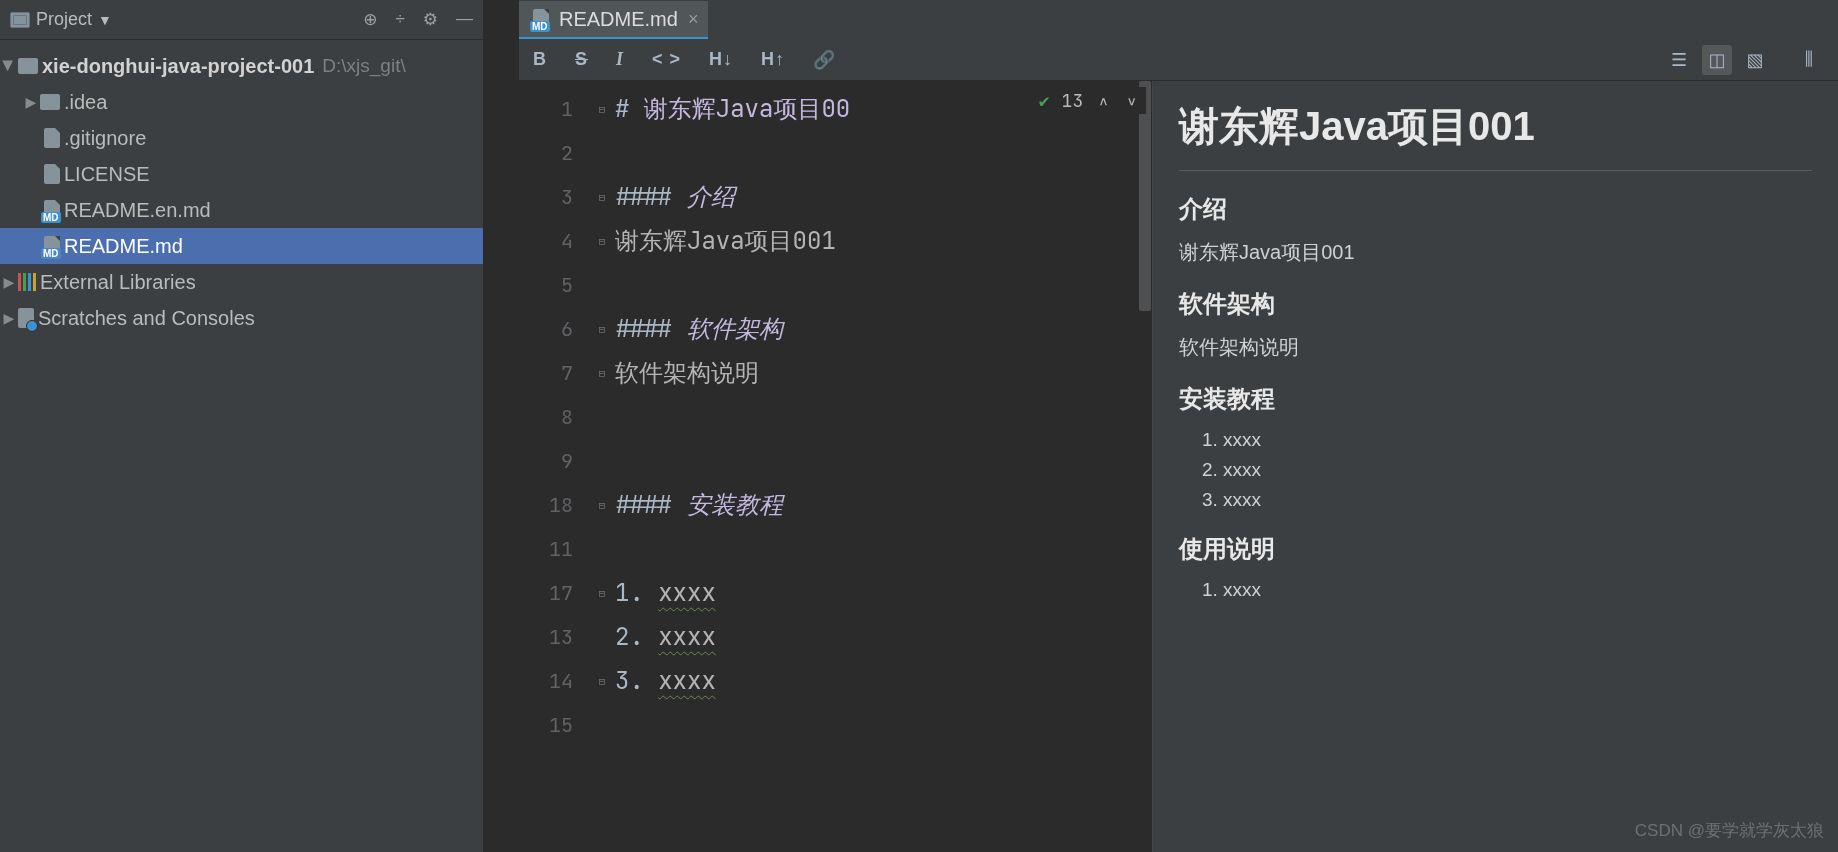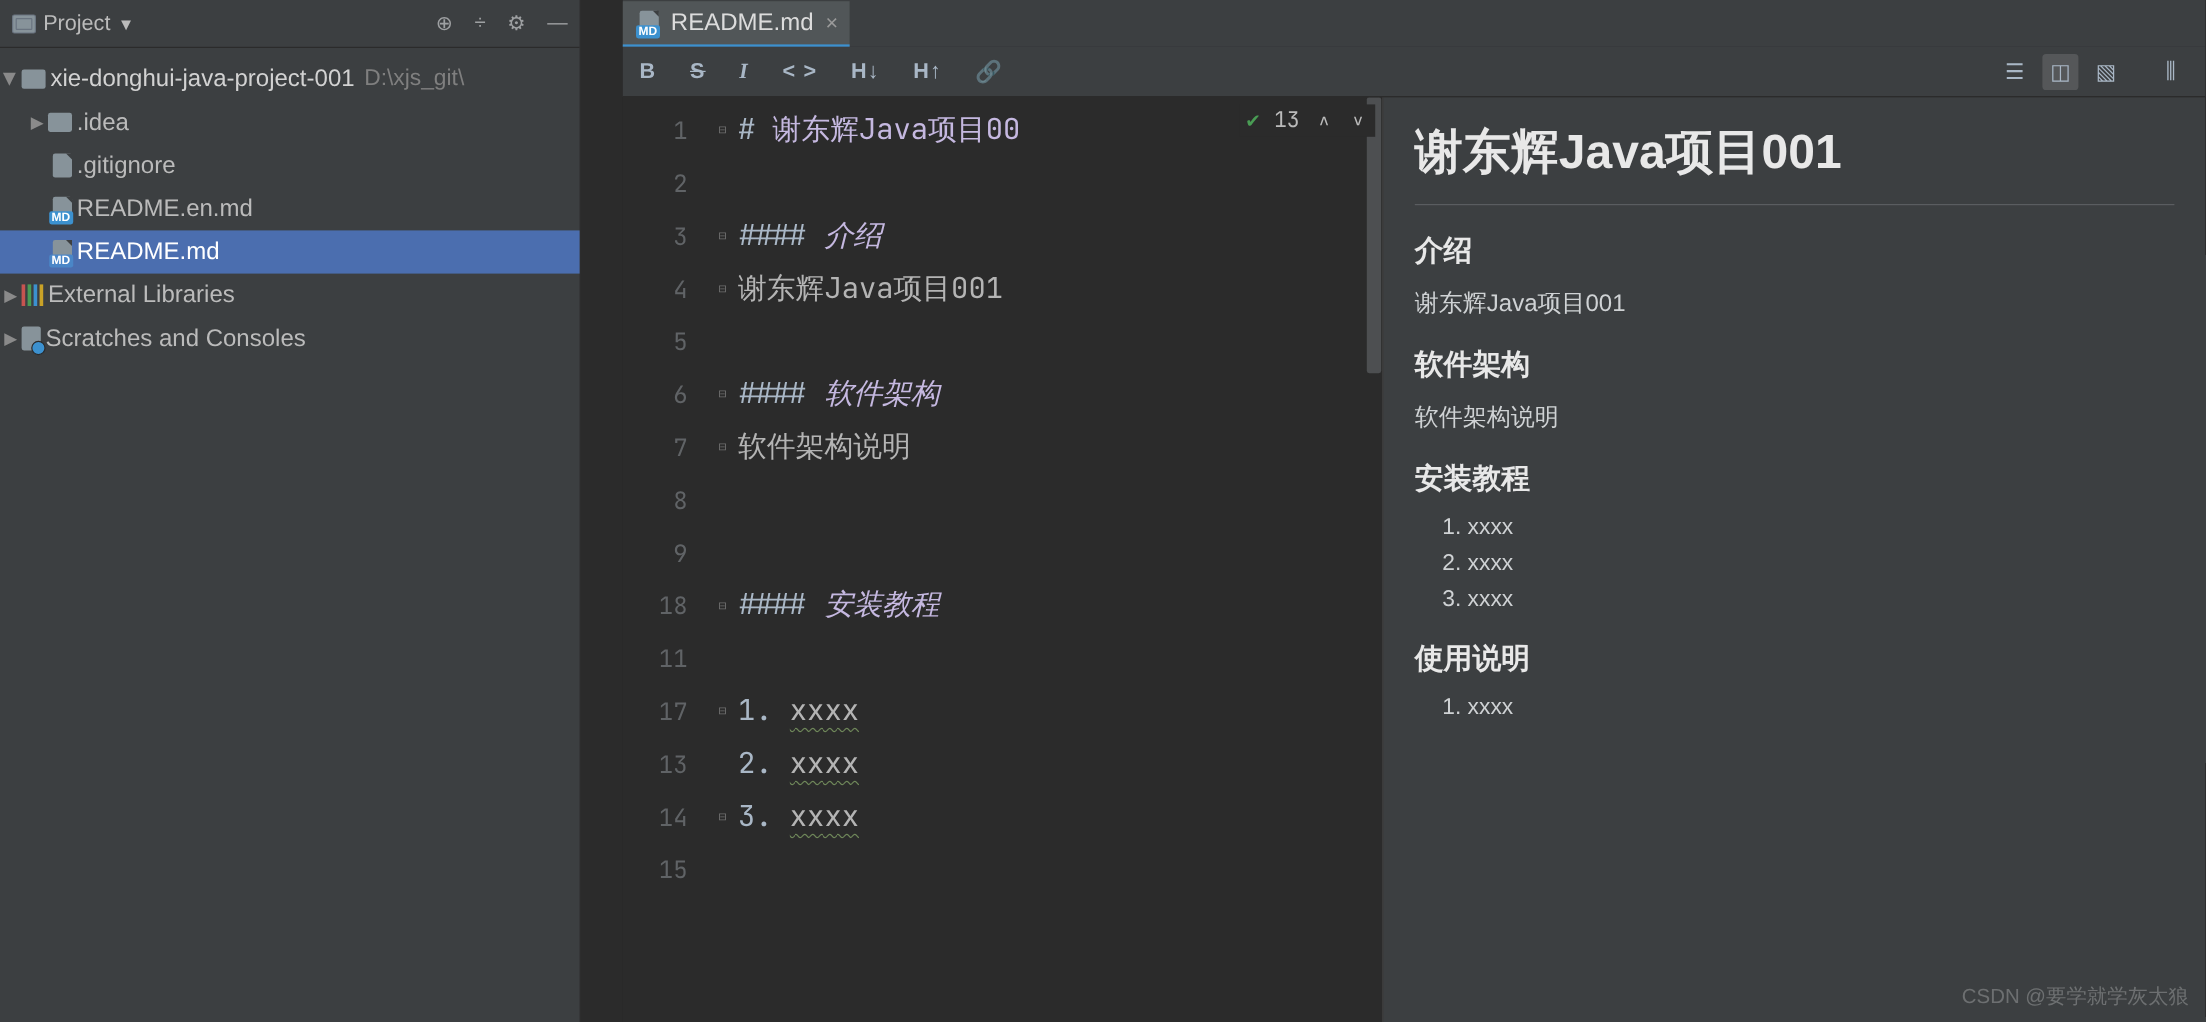--- a/index.html
+++ b/index.html
@@ -31,21 +31,21 @@
 .file-ico-md { position:relative; display:inline-flex; align-items:flex-end; }
 .file-ico-md-box { position:absolute; bottom:-3px; left:-3px; background:#3c91cf; color:#fff; font-size:10px; font-weight:bold; padding:0 2px; border-radius:2px; line-height:11px; }
 .ico-lib { display:inline-block; width:18px; height:18px; vertical-align:-2px; background:
   linear-gradient(#c75450,#c75450) 0 0/3px 18px no-repeat,
   linear-gradient(#499c54,#499c54) 5px 0/3px 18px no-repeat,
   linear-gradient(#3c91cf,#3c91cf) 10px 0/3px 18px no-repeat,
   linear-gradient(#c9a227,#c9a227) 15px 0/3px 18px no-repeat; }
 .ico-scratch { display:inline-block; width:16px; height:20px; background:#87939a; border-radius:2px; vertical-align:-2px; position:relative; }
 .ico-scratch:after { content:""; position:absolute; right:-4px; bottom:-4px; width:10px; height:10px; border-radius:50%; background:#3c91cf; border:1px solid #2b2b2b; }
 
-.root-label { font-weight:normal; color:#d2d2d2; }
+.root-label { font-weight:bold; color:#d2d2d2; }
 .root-path { font-size:19px; color:#7f7f7f; margin-left:8px; }
 
 
 .right-area { flex:1; display:flex; flex-direction:column; background:#2b2b2b; }
 .tab-bar { display:flex; align-items:flex-end; height:39px; background:#3c3f41; }
 .tab { display:flex; align-items:center; height:38px; padding:0 10px 0 14px; background:#515658; border-bottom:2px solid #3c91cf; gap:10px; }
 .tab-close { color:#9a9a9a; font-size:18px; }
 
 .md-toolbar { display:flex; align-items:center; height:42px; padding:0 14px; background:#3c3f41; border-bottom:1px solid #2b2b2b; gap:28px; font-size:18px; color:#a9b7c6; }
 .md-tb-btn { font-weight:bold; letter-spacing:1px; cursor:pointer; }
@@ -126,20 +126,26 @@
         <span class="tree-label">.idea</span>
       </div>
 
       <div class="tree-row">
         <span class="indent"></span>
           <span class="indent"></span>
         <span class="ico-file"></span>
         <span class="tree-label">.gitignore</span>
       </div>
 
+      <div class="tree-row">
+        <span class="indent"></span>
+          <span class="indent"></span>
+        <span class="ico-file"></span>
+        <span class="tree-label">LICENSE</span>
+      </div>
 
       <div class="tree-row">
         <span class="indent"></span>
           <span class="indent"></span>
         <span class="file-ico-md">
             <span class="ico-file"></span>
             <span class="file-ico-md-box">MD</span>
           </span>
         <span class="tree-label">README.en.md</span>
       </div>

